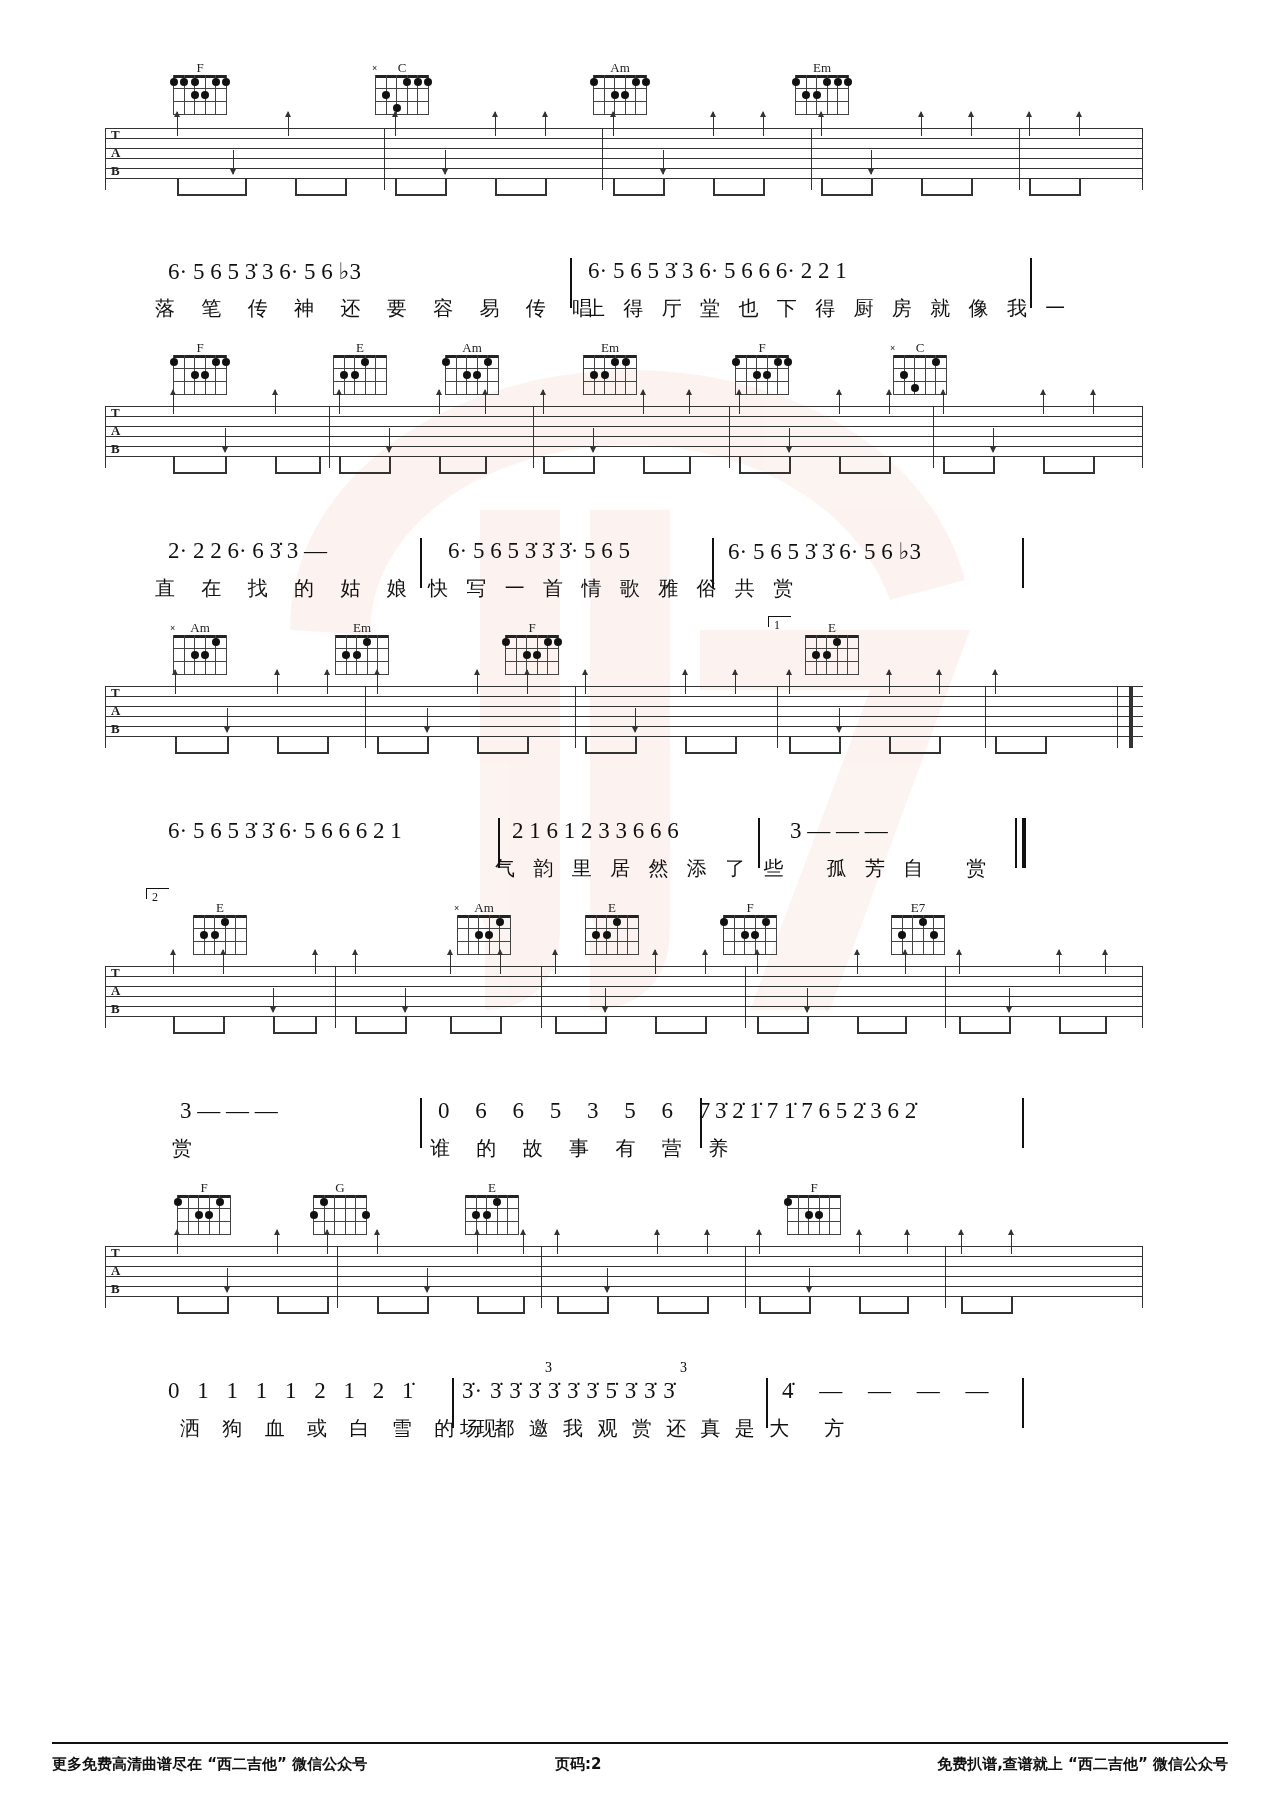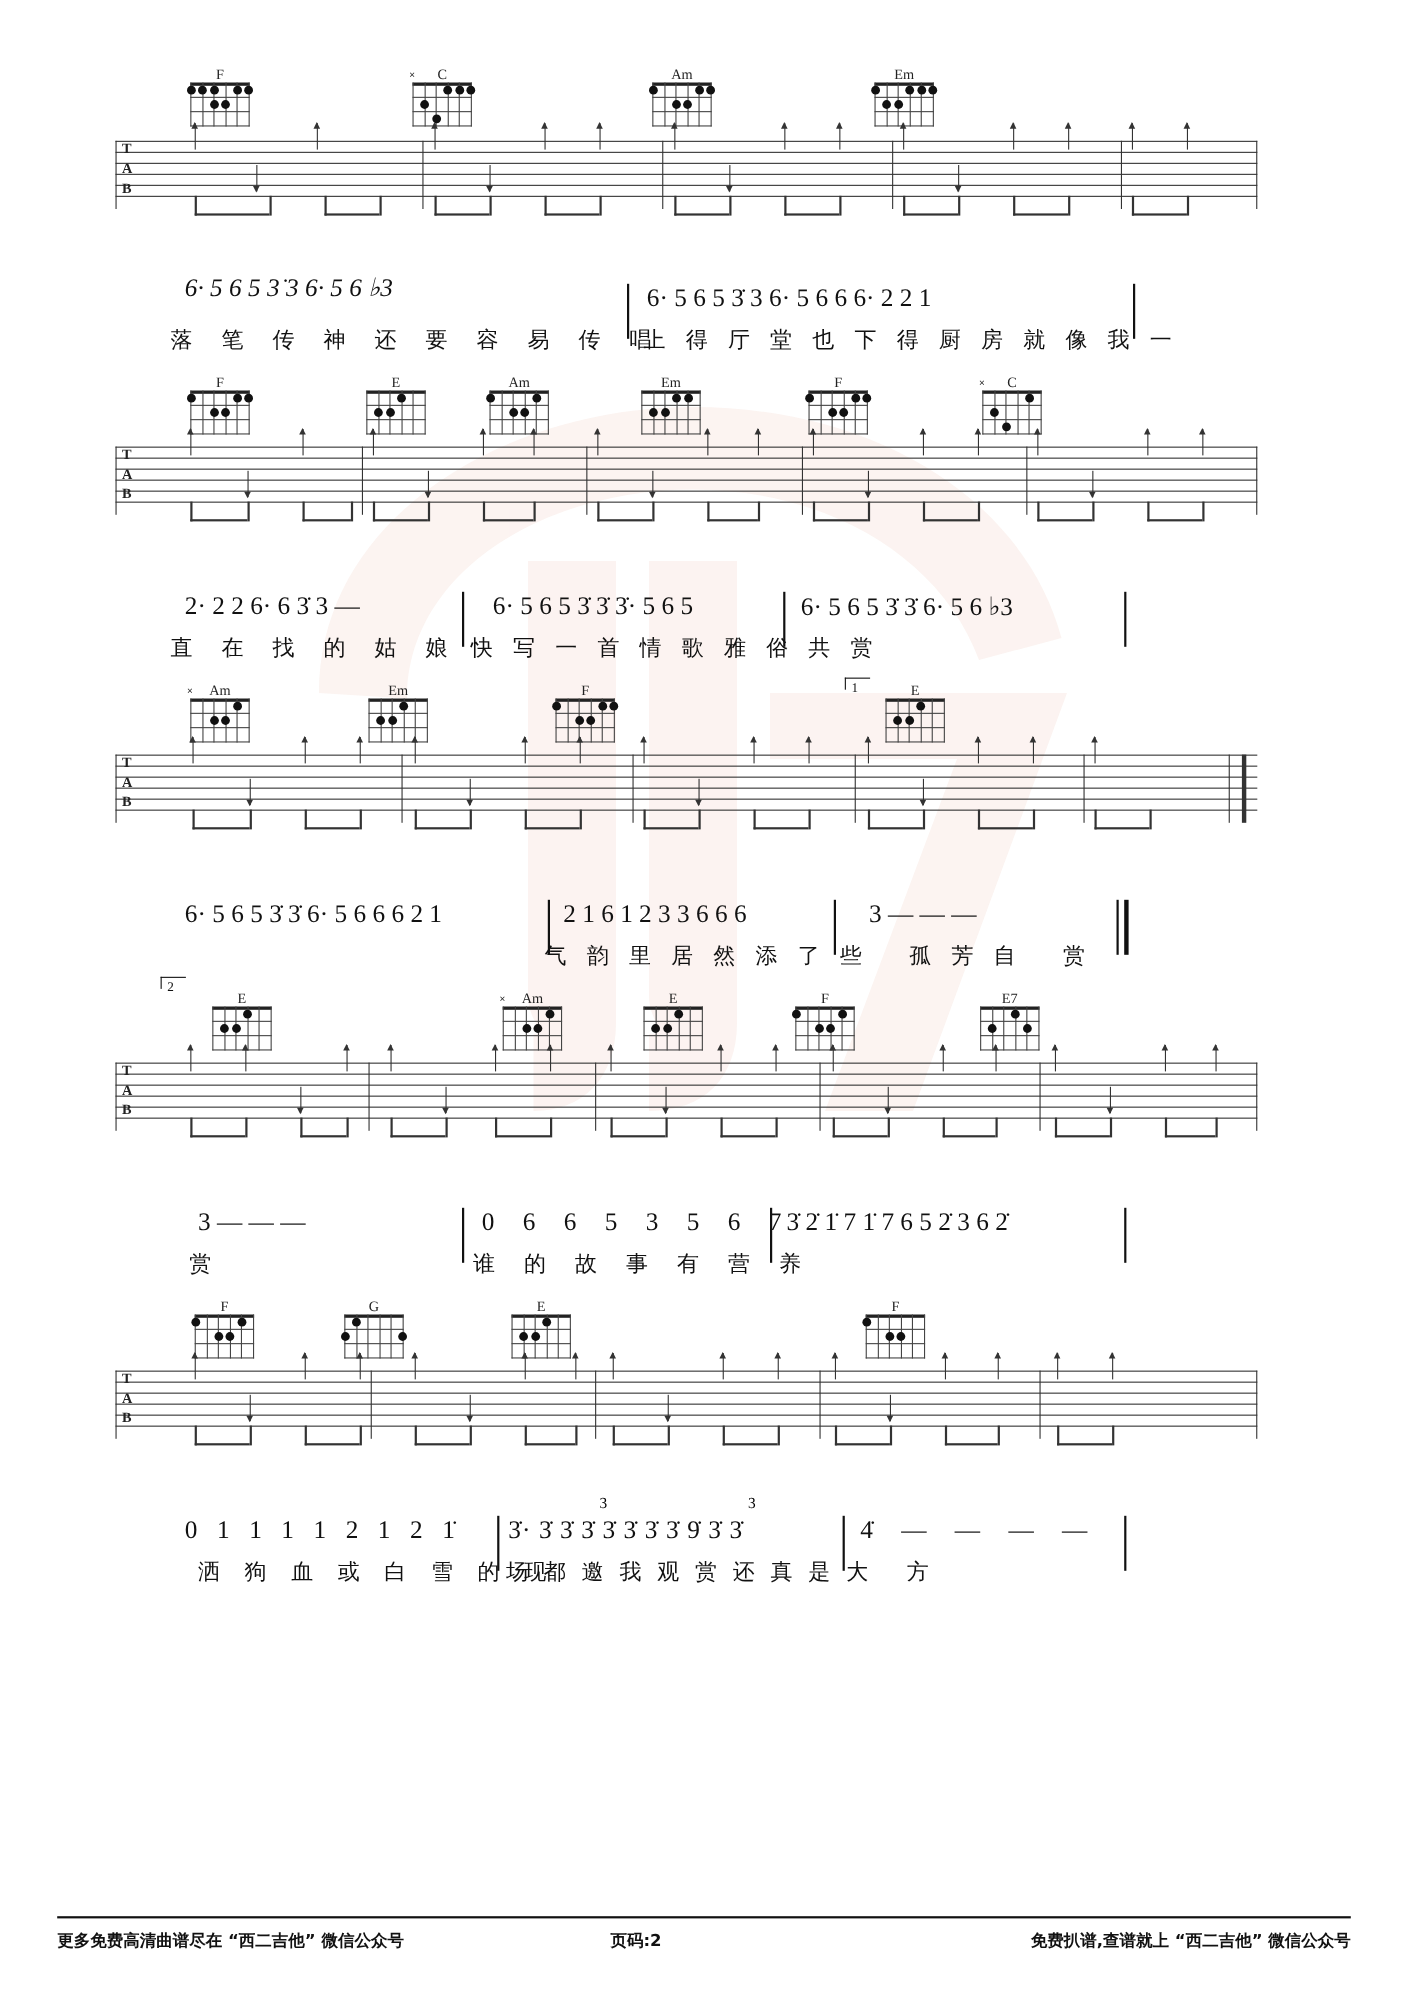--- a/index.html
+++ b/index.html
@@ -217,21 +217,21 @@
     <div class="stem" style="left:766px;top:50px;height:18px;"></div>
     <div class="beam" style="left:716px;top:66px;width:50px;"></div>
     <div class="stem" style="left:816px;top:50px;height:18px;"></div>
     <div class="stem" style="left:866px;top:50px;height:18px;"></div>
     <div class="beam" style="left:816px;top:66px;width:50px;"></div>
     <div class="stem" style="left:924px;top:50px;height:18px;"></div>
     <div class="stem" style="left:974px;top:50px;height:18px;"></div>
     <div class="beam" style="left:924px;top:66px;width:50px;"></div>
   </div>
 
-  <div class="nrow" style="left:168px;top:248px;font-style:italic;">6· 5 6 5 3̇  3    6· 5 6   ♭3</div>
+  <div class="nrow" style="left:168px;top:258px;">6· 5 6 5 3̇  3    6· 5 6   ♭3</div>
   <div class="lrow" style="left:155px;top:295px;letter-spacing:10px;">落 笔 传 神 还 要 容 易 传 唱</div>
   <div class="vbar" style="left:570px;top:258px;height:50px;"></div>
   <div class="nrow" style="left:588px;top:258px;">6· 5 6 5 3̇  3   6· 5 6 6 6· 2 2 1</div>
   <div class="lrow" style="left:585px;top:295px;letter-spacing:6px;">上 得 厅 堂 也 下 得 厨 房 就 像 我 一</div>
   <div class="vbar" style="left:1030px;top:258px;height:50px;"></div>
 
   <div>
     <div class="chord" style="left:168px;top:340px;">
       <div class="cname">F</div>
       <div class="grid">
@@ -887,21 +887,21 @@
       <div class="stem" style="left:802px;top:50px;height:18px;"></div>
     <div class="beam" style="left:754px;top:66px;width:48px;"></div>
     <div class="stem" style="left:856px;top:50px;height:18px;"></div>
       <div class="stem" style="left:906px;top:50px;height:18px;"></div>
     <div class="beam" style="left:856px;top:66px;width:50px;"></div>
   </div>
 
   <div class="nrow" style="left:168px;top:1378px;letter-spacing:6px;">0 1 1 1 1 2 1 2 1̇</div>
   <div class="lrow" style="left:180px;top:1415px;letter-spacing:8px;">洒 狗 血 或 白 雪 的 现</div>
   <div class="vbar" style="left:452px;top:1378px;height:50px;"></div>
-  <div class="nrow" style="left:462px;top:1378px;letter-spacing:1px;">3̇·  3̇ 3̇ 3̇ 3̇ 3̇ 3̇ 3̇ 9̇ 3̇ 3̇</div>
+  <div class="nrow" style="left:462px;top:1378px;letter-spacing:1px;">3̇·  3̇ 3̇ 3̇ 3̇ 3̇ 3̇ 5̇ 3̇ 3̇ 3̇</div>
   <div class="lrow" style="left:460px;top:1415px;letter-spacing:4px;">场 都 邀 我 观 赏 还 真 是 大&nbsp;&nbsp; 方</div>
   <div class="vbar" style="left:766px;top:1378px;height:50px;"></div>
   <div class="nrow" style="left:782px;top:1378px;letter-spacing:10px;">4̇  —  —  —  —</div>
   <div class="vbar" style="left:1022px;top:1378px;height:50px;"></div>
 
   <div style="position:absolute;left:545px;top:1360px;font-size:14px;font-family:'Liberation Serif',serif;">3</div>
   <div style="position:absolute;left:680px;top:1360px;font-size:14px;font-family:'Liberation Serif',serif;">3</div>
 
   <div class="footline"></div>
   <div class="foot foot-l">更多免费高清曲谱尽在 “西二吉他” 微信公众号</div>

